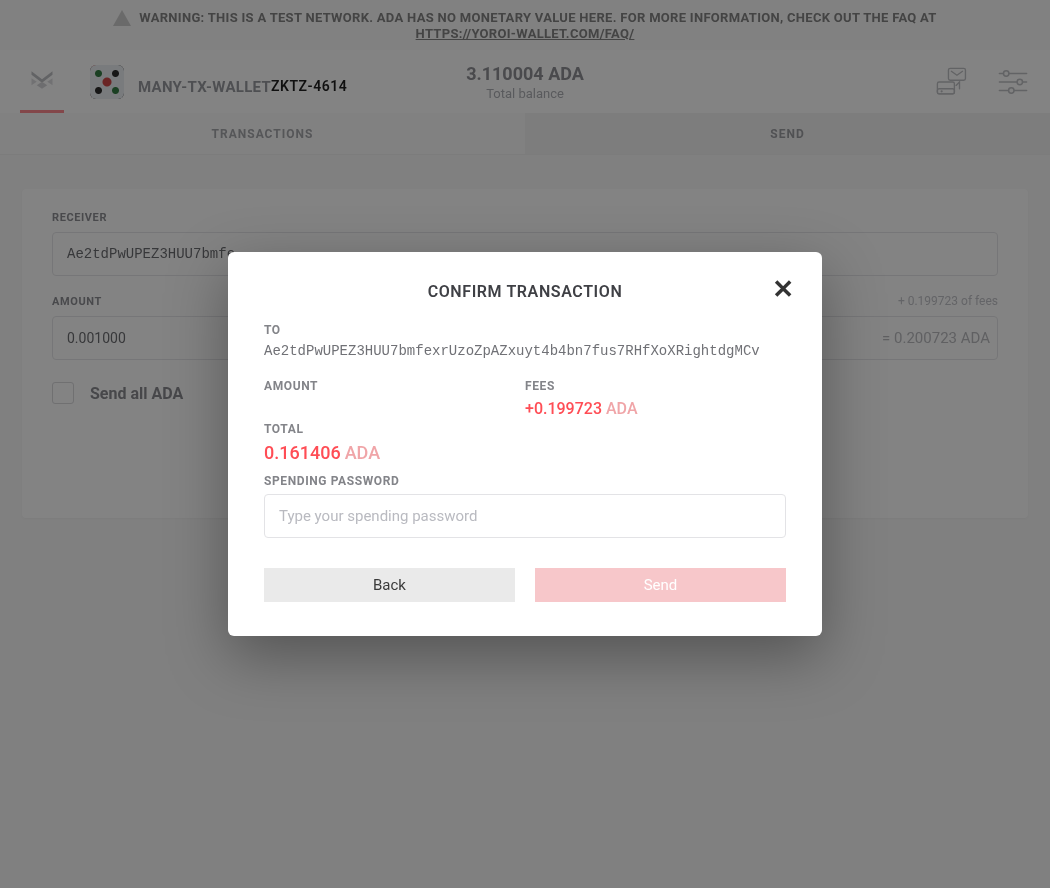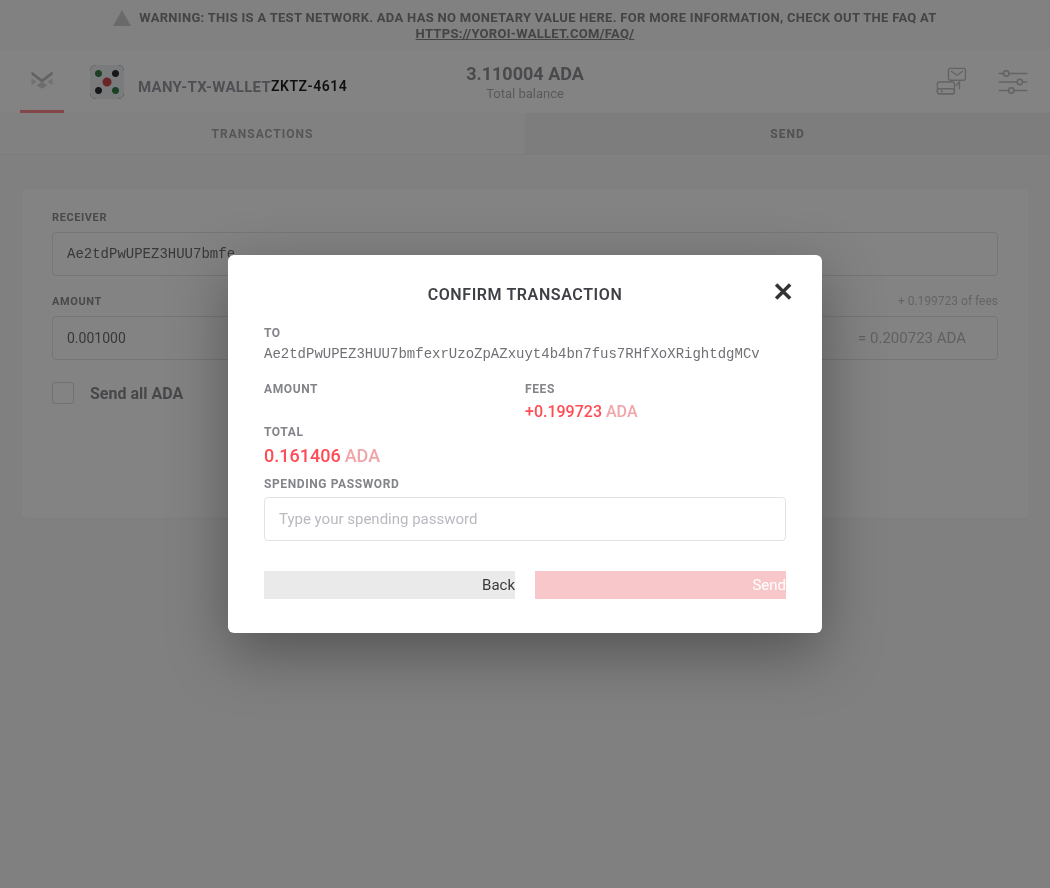--- a/index.html
+++ b/index.html
@@ -61,21 +61,21 @@
   .field-label { font-size: 11px; font-weight: 700; letter-spacing: 0.6px; color: #7e7f85; margin-bottom: 8px; }
   .field-row-top { display: flex; justify-content: space-between; align-items: flex-end; margin-top: 18px; }
   .fee-hint { font-size: 12px; color: #b9bac0; }
   .text-input {
     width: 100%; height: 44px; border: 1px solid #e3e3e6; border-radius: 4px;
     padding: 0 14px; font-size: 14px; color: #58595e; outline: none; background: #fff;
     font-family: "SFMono-Regular", Consolas, "Liberation Mono", Menlo, monospace;
   }
   .text-input.reg { font-family: inherit; }
   .amount-wrap { position: relative; }
-  .amount-eq { position: absolute; right: 32px; top: 50%; transform: translateY(-50%); font-size: 15px; color: #b1b2b7; }
+  .amount-eq { position: absolute; right: 8px; top: 50%; transform: translateY(-50%); font-size: 15px; color: #b1b2b7; }
 
   .sendall { display: flex; align-items: center; gap: 16px; margin-top: 22px; }
   .sendall-box { width: 22px; height: 22px; border: 1.5px solid #d4d4d7; border-radius: 3px; background: #fff; }
   .sendall-label { font-size: 16px; color: #7a7b80; font-weight: bold; }
 
   .next-btn { display: block; margin: 30px auto 0; width: 220px; height: 44px; border: none; border-radius: 4px; background: #ff7b80; color: #fff; font-size: 14px; font-weight: 500; letter-spacing: 0.4px; }
 
   
   .scrim { position: absolute; inset: 0; background: rgba(30,30,30,0.55); display: flex; align-items: center; justify-content: center; }
   .modal { width: 594px; background: #fff; border-radius: 6px; padding: 30px 36px 34px; position: relative; box-shadow: 0 20px 60px rgba(0,0,0,0.35); }
@@ -87,21 +87,21 @@
   .col { flex: 1; }
   .val-red { font-size: 16px; font-weight: 500; color: #ff4d55; }
   .val-red .unit { color: #f0a5a8; margin-left: 4px; }
   .total-row { margin-top: 4px; }
   .total-val { font-size: 18px; font-weight: 500; color: #ff4d55; }
   .total-val .unit { color: #f0a5a8; margin-left: 4px; }
   .pw-row { margin-top: 11px; }
   .pw-input { width: 100%; height: 44px; border: 1px solid #e3e3e6; border-radius: 4px; padding: 0 14px; font-size: 15px; color: #58595e; outline: none; }
   .pw-input::placeholder { color: #b9bac0; }
   .modal-btns { display: flex; gap: 20px; margin-top: 30px; }
-  .btn { flex: 1; height: 28px; border: none; border-radius: 0; font-size: 15px; cursor: pointer; text-align: right; }
+  .btn { flex: 1; height: 34px; border: none; border-radius: 0; font-size: 15px; cursor: pointer; }
   .btn-back { background: #eaeaea; color: #3a3a3a; }
   .btn-send { background: #f7c7ca; color: #ffffff; }
 
 </style>
 </head>
 <body>
 
 <div class="warning-bar">
   <div class="warning-line1">
     <span class="warning-icon"></span>

